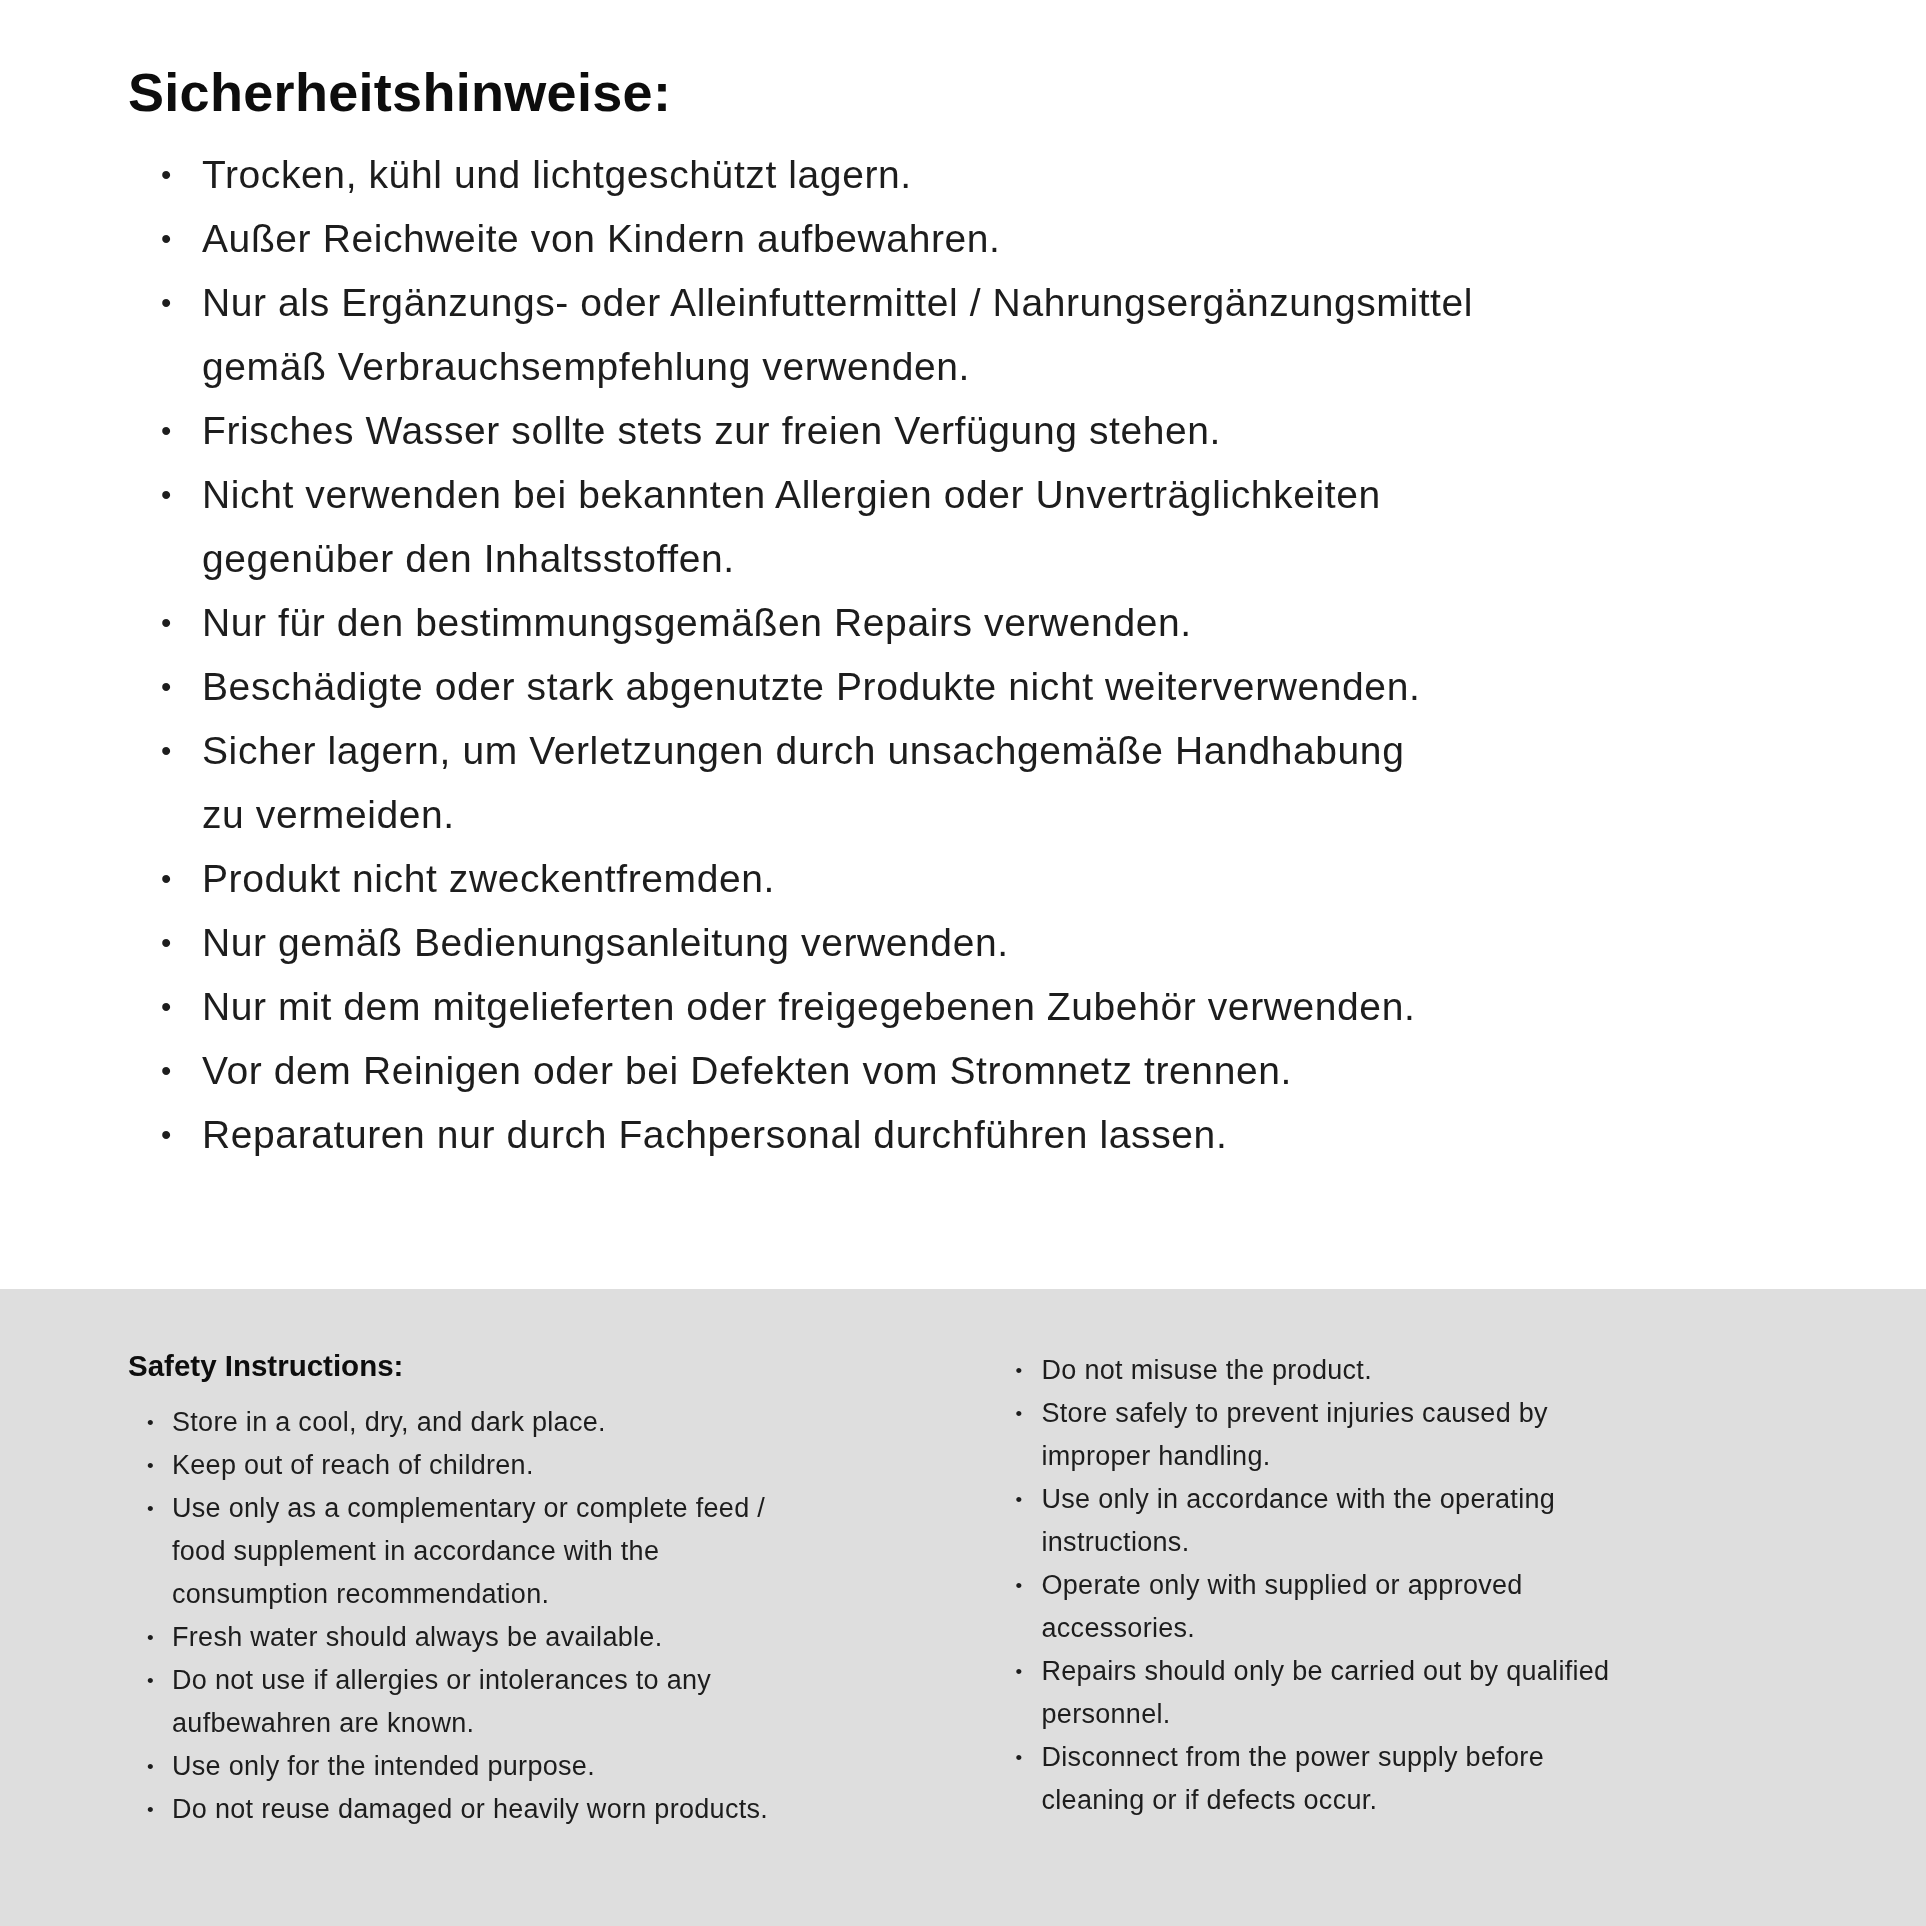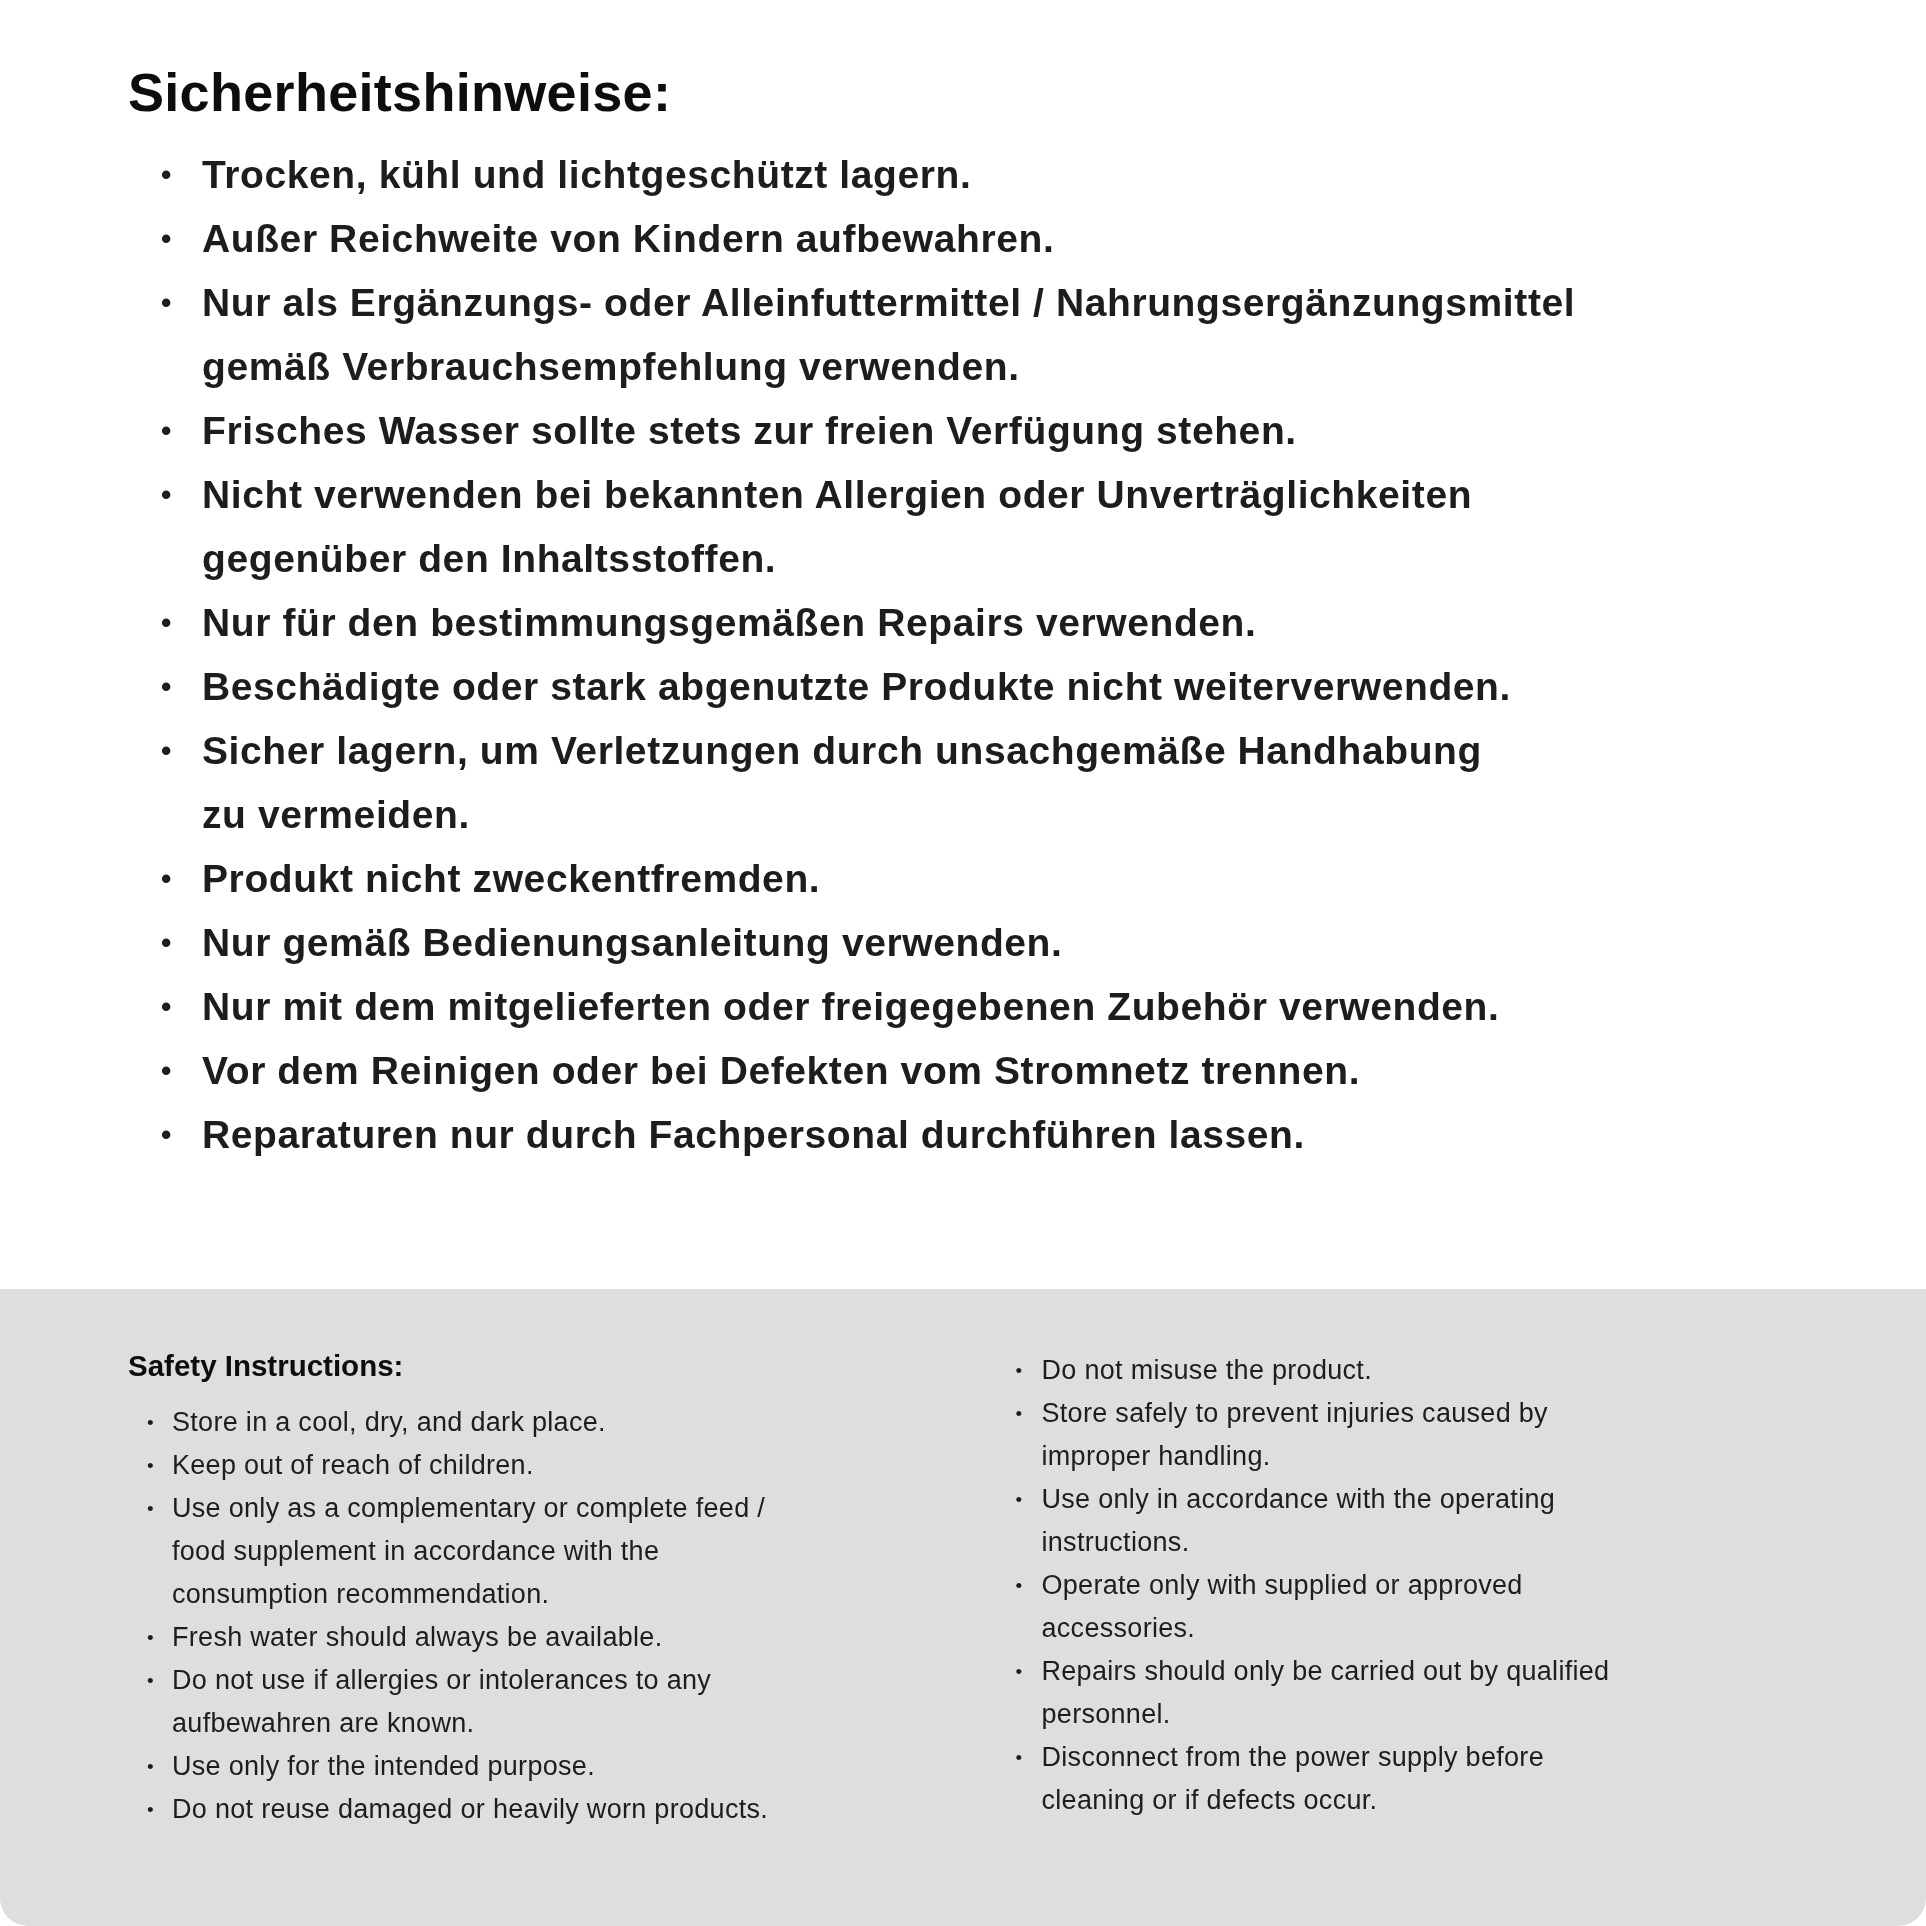--- a/index.html
+++ b/index.html
@@ -5,21 +5,20 @@
   * { box-sizing: border-box; }
   html, body { margin: 0; padding: 0; background: #fff; }
   .page {
     position: relative;
     width: 1926px;
     height: 1926px;
     background: var(--bg, #ffffff);
     color: var(--text, #1d1d1d);
     font-family: "Liberation Sans", "DejaVu Sans", sans-serif;
     overflow: hidden;
-    border-radius: 28px;
   }
 
   
   .section-de {
     height: 1289px;
     padding: 63px 116px 0 128px;
     background: var(--bg, #ffffff);
     overflow: hidden;
   }
   .h-de {
@@ -35,21 +34,20 @@
     margin: 0;
     padding: 0;
     font-size: 39px;
     line-height: 64px;
     letter-spacing: 0.6px;
   }
   .list-de li {
     position: relative;
     padding-left: 74px;
     white-space: pre-line;
-    font-weight: bold;
   }
   .list-de li::before {
     content: "\2022";
     position: absolute;
     left: 33px;
     top: 0;
     font-size: 29.5px;
     line-height: 64px;
     color: #1d1d1d;
   }

